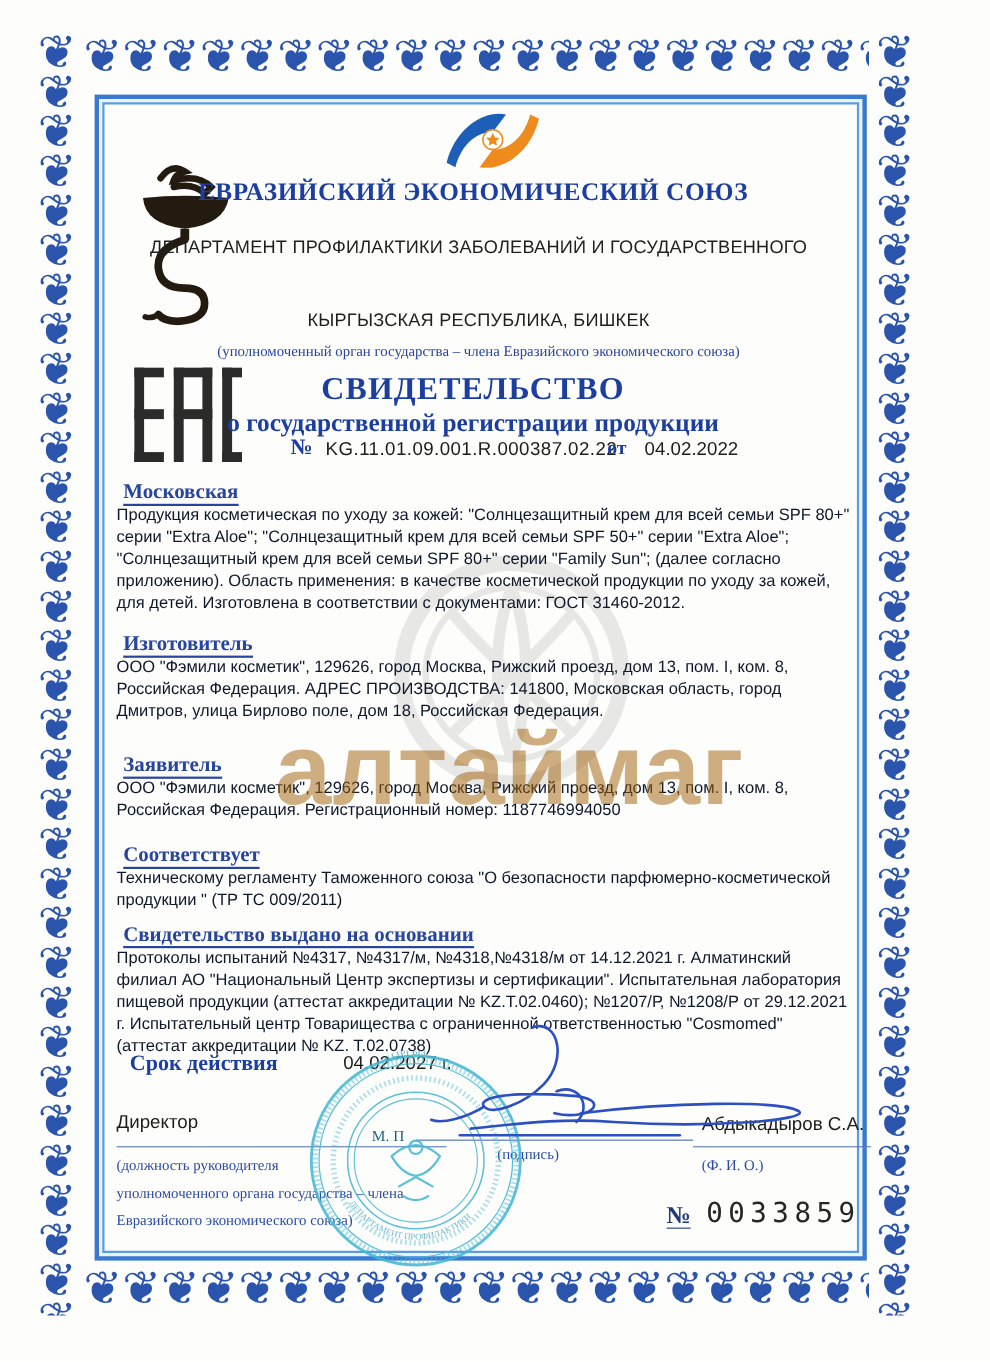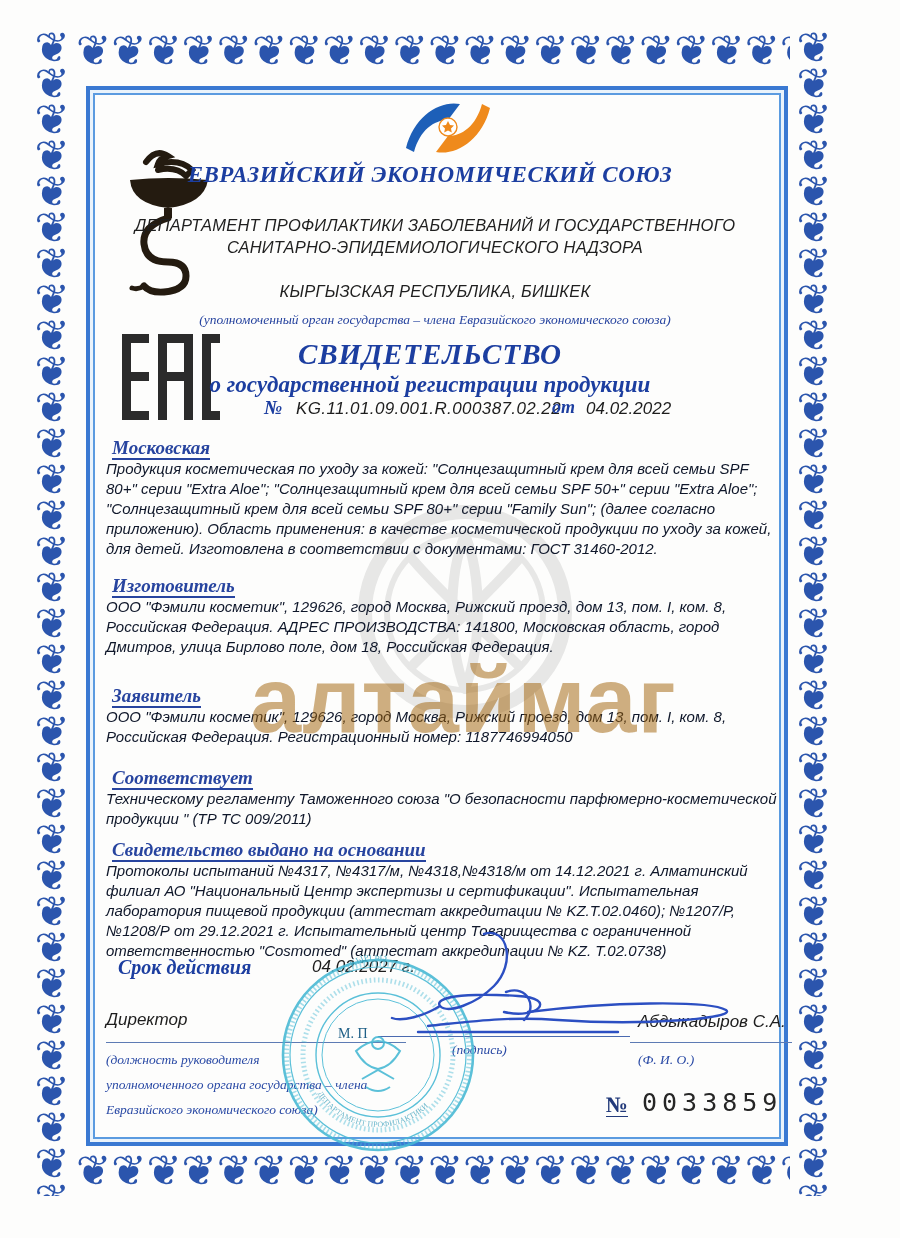--- a/index.html
+++ b/index.html
@@ -7,21 +7,21 @@
   .page{position:relative;width:900px;height:1238px;background:#fdfdfc;overflow:hidden;}
 
   
   .orn{position:absolute;color:#2b55ad;overflow:hidden;user-select:none;z-index:4;}
   .orn.v{width:48px;font-size:42px;line-height:36px;word-break:break-all;text-align:center;}
   .orn.h{height:46px;font-size:42px;line-height:42px;white-space:nowrap;text-align:center;}
   .frame{position:absolute;left:86px;top:86px;width:694px;height:1052px;z-index:0;
          border:4px solid #3a79d2;
          box-shadow:inset 0 0 0 3px #eaf3fb, inset 0 0 0 5px #5b9be0;}
 
-  .content{position:absolute;left:0;top:0;width:836px;height:1238px;z-index:2;font-style:italic;}
+  .content{position:absolute;left:0;top:0;width:836px;height:1238px;z-index:2;}
   .abs{position:absolute;}
   .center{text-align:center;}
 
   .blue-serif{font-family:"Liberation Serif",serif;color:#27449f;}
   .title-blue{font-family:"Liberation Serif",serif;color:#1c3ea0;font-weight:bold;}
   .body-text{font-family:"Liberation Sans",sans-serif;color:#0f172a;font-size:15px;line-height:20px;}
   .sec-head{font-family:"Liberation Serif",serif;color:#27449f;font-weight:bold;font-size:19px;
             display:inline-block;border-bottom:2px solid #27449f;padding-bottom:0px;line-height:20px;}
   .dept{font-size:16.5px;color:#1f1f1f;line-height:22px;letter-spacing:.2px;}
   .sig-note{font-family:"Liberation Serif",serif;color:#2a4aa5;font-size:13.5px;}
@@ -70,21 +70,20 @@
       <path d="M14 34 Q52 30 92 34 Q88 58 52 62 Q16 58 14 34 Z" fill="#241b10"></path>
       <path d="M48 62 h8 v10 h-8 z" fill="#241b10"></path>
       <path d="M30 16 q10 -14 22 -6 q-8 2 -10 8 q22 -6 34 6 l-6 6 q-10 -10 -28 -6" fill="none" stroke="#241b10" stroke-width="6" stroke-linecap="round"></path>
       <path d="M52 72 q-26 8 -24 26 q2 18 24 18 q18 0 18 14 q0 14 -22 16 q-14 1 -20 -6" fill="none" stroke="#241b10" stroke-width="7" stroke-linecap="round"></path>
       <path d="M28 140 q-6 4 -12 2" fill="none" stroke="#241b10" stroke-width="5" stroke-linecap="round"></path>
     </svg>
 
     <div class="abs center title-blue" style="left:150px;top:162px;width:560px;font-size:23px;letter-spacing:.5px;">ЕВРАЗИЙСКИЙ ЭКОНОМИЧЕСКИЙ СОЮЗ</div>
 
     <div class="abs center dept" style="left:120px;top:214px;width:630px;">ДЕПАРТАМЕНТ ПРОФИЛАКТИКИ ЗАБОЛЕВАНИЙ И ГОСУДАРСТВЕННОГО</div>
-    <div class="abs center dept" style="left:120px;top:236px;width:630px;">САНИТАРНО-ЭПИДЕМИОЛОГИЧЕСКОГО НАДЗОРА</div>
     <div class="abs center dept" style="left:120px;top:280px;width:630px;">КЫРГЫЗСКАЯ РЕСПУБЛИКА, БИШКЕК</div>
 
     <div class="abs center blue-serif" style="left:90px;top:312px;width:690px;font-size:13.5px;">(уполномоченный орган государства – члена Евразийского экономического союза)</div>
 
     <svg class="abs" style="left:122px;top:334px;" width="98" height="86" viewBox="0 0 98 86">
       <g fill="#2b2b2b">
         <rect x="0" y="0" width="9" height="86"></rect>
           <rect x="0" y="0" width="27" height="9"></rect>
           <rect x="0" y="38" width="27" height="9"></rect>
           <rect x="0" y="77" width="27" height="9"></rect>

